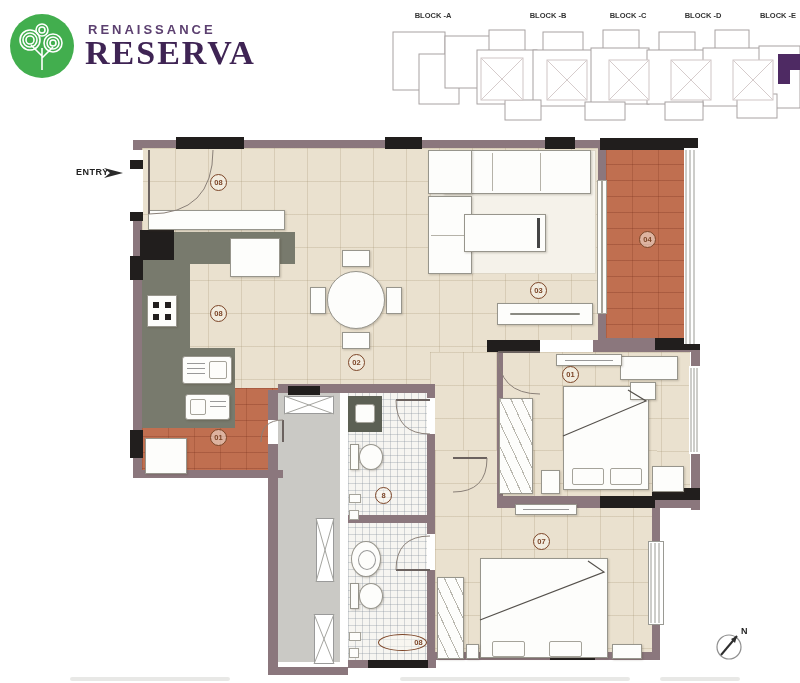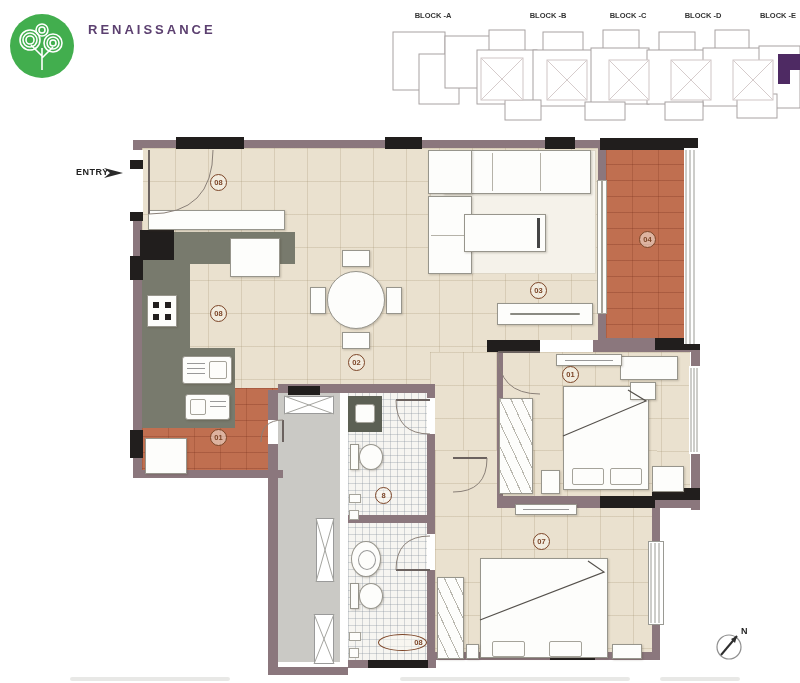--- a/index.html
+++ b/index.html
@@ -55,20 +55,21 @@
           <circle cx="22" cy="28" r="10"></circle>
         <circle cx="45" cy="31" r="3"></circle>
           <circle cx="45" cy="31" r="6"></circle>
           <circle cx="45" cy="31" r="9"></circle>
         <circle cx="34" cy="18" r="3"></circle>
           <circle cx="34" cy="18" r="6"></circle>
       </g>
     </svg>
   </div>
   <div id="brand-line1" class="a" style="left:88px;top:22px;">RENAISSANCE</div>
+  <div id="brand-line2" class="a" style="left:85px;top:34px;">RESERVA</div>
 
   <div class="a" style="left:385px;top:2px;width:415px;height:123px;">
     <svg width="415" height="123" viewBox="0 0 415 123">
       <g fill="#ffffff" stroke="#a8a2a2" stroke-width="1">
         <rect x="8" y="30" width="52" height="58"></rect>
         <rect x="34" y="52" width="40" height="50"></rect>
         <rect x="60" y="34" width="46" height="52"></rect>
         <rect x="104" y="28" width="36" height="24"></rect>
         <rect x="92" y="48" width="60" height="54"></rect>
         <rect x="158" y="30" width="40" height="22"></rect>

